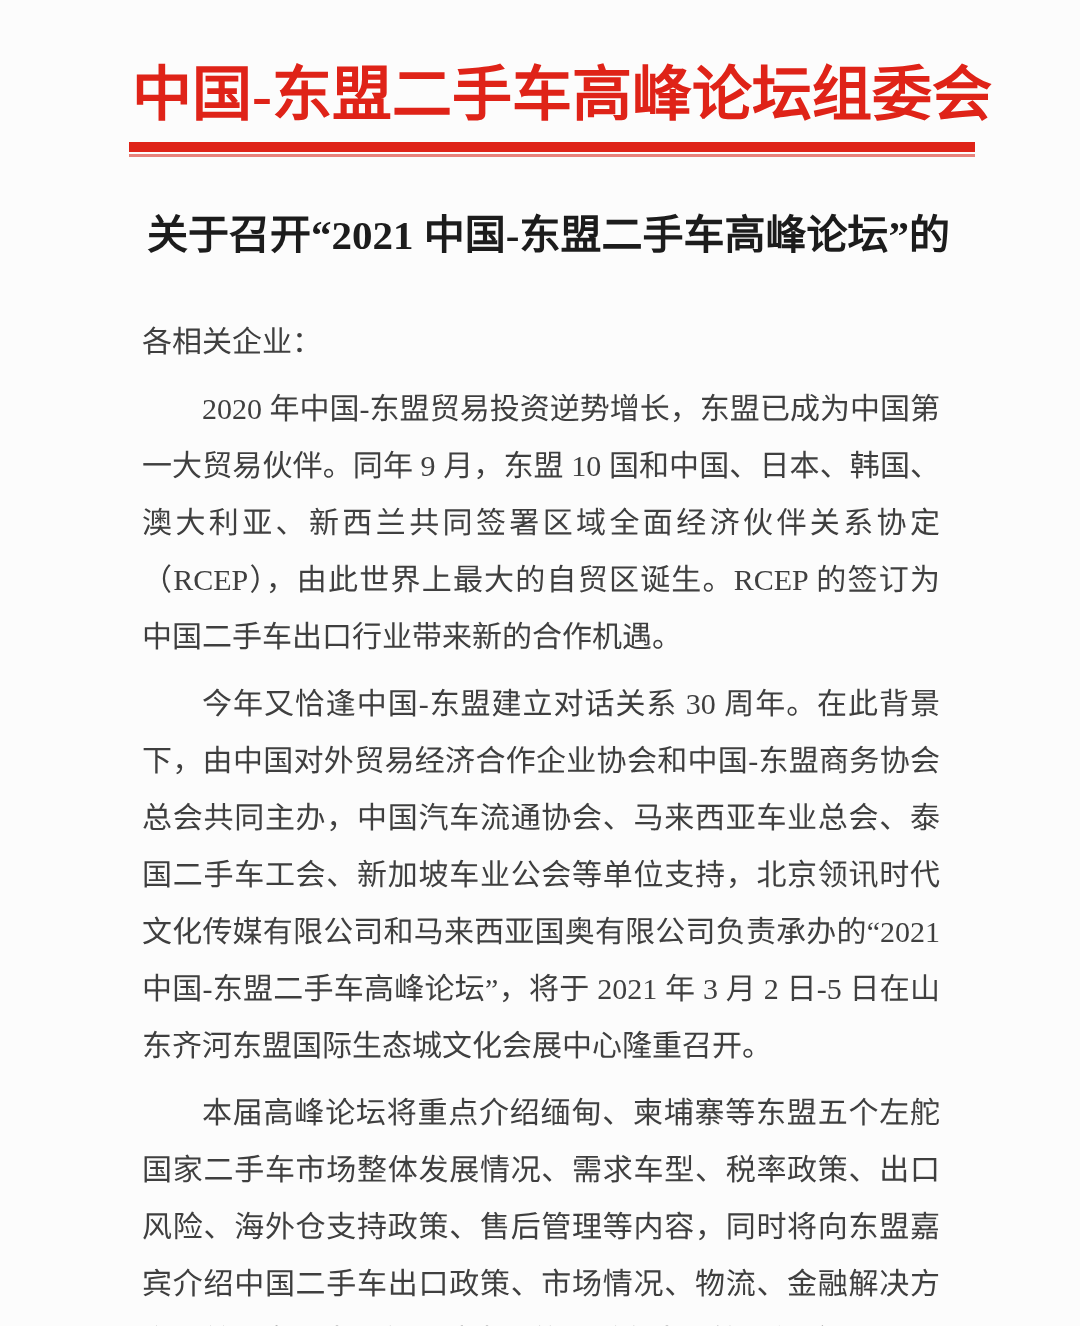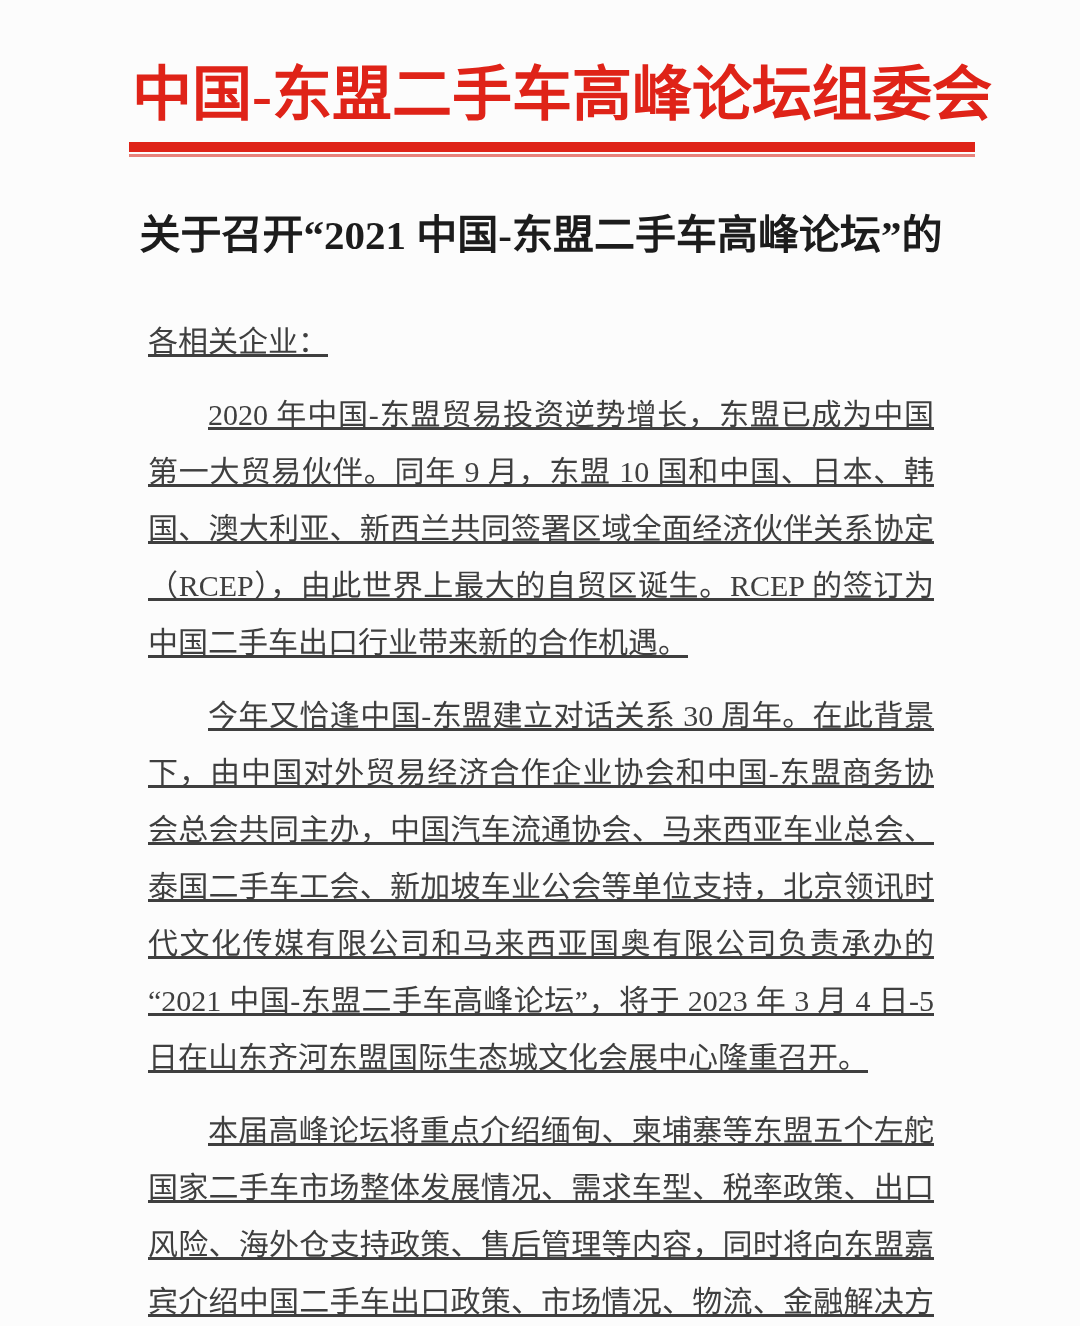--- a/index.html
+++ b/index.html
@@ -46,38 +46,37 @@
     margin-top: 2px;
     background: #e8827b;
   }
   
   .notice-title {
     margin: 48px 0 0 0;
     font-size: 41px;
     line-height: 60px;
     font-weight: 700;
     color: #1c1c1c;
-    text-align: center;
+    text-align: right;
   }
   .notice-title .t-line {
     display: block;
   }
   
   .body-text {
     margin-top: 48px;
     font-size: 30px;
     line-height: 57px;
     color: #3f3f3f;
     text-align: justify;
     text-justify: inter-character;
   }
   .body-text p {
-    margin: 16px;
+    margin: 10px;
     padding: 0;
-    text-decoration: underline;
   }
   .body-text p.para {
     text-indent: 2em;
   }
 </style>
 </head>
 <body>
 
 <div class="page">
 
@@ -88,17 +87,17 @@
     <div class="rule-thin"></div>
   </div>
 
   <h1 class="notice-title">
     <span class="t-line">关于召开“2021 中国-东盟二手车高峰论坛”的</span>
   </h1>
 
   <div class="body-text">
     <p class="salutation">各相关企业：</p>
     <p class="para">2020 年中国-东盟贸易投资逆势增长，东盟已成为中国第一大贸易伙伴。同年 9 月，东盟 10 国和中国、日本、韩国、澳大利亚、新西兰共同签署区域全面经济伙伴关系协定（RCEP），由此世界上最大的自贸区诞生。RCEP 的签订为中国二手车出口行业带来新的合作机遇。</p>
-    <p class="para">今年又恰逢中国-东盟建立对话关系 30 周年。在此背景下，由中国对外贸易经济合作企业协会和中国-东盟商务协会总会共同主办，中国汽车流通协会、马来西亚车业总会、泰国二手车工会、新加坡车业公会等单位支持，北京领讯时代文化传媒有限公司和马来西亚国奥有限公司负责承办的“2021 中国-东盟二手车高峰论坛”，将于 2023 年 3 月 4 日-5 日在山东齐河东盟国际生态城文化会展中心隆重召开。</p>
+    <p class="para">今年又恰逢中国-东盟建立对话关系 30 周年。在此背景下，由中国对外贸易经济合作企业协会和中国-东盟商务协会总会共同主办，中国汽车流通协会、马来西亚车业总会、泰国二手车工会、新加坡车业公会等单位支持，北京领讯时代文化传媒有限公司和马来西亚国奥有限公司负责承办的“2021 中国-东盟二手车高峰论坛”，将于 2021 年 3 月 2 日-5 日在山东齐河东盟国际生态城文化会展中心隆重召开。</p>
     <p class="para">本届高峰论坛将重点介绍缅甸、柬埔寨等东盟五个左舵国家二手车市场整体发展情况、需求车型、税率政策、出口风险、海外仓支持政策、售后管理等内容，同时将向东盟嘉宾介绍中国二手车出口政策、市场情况、物流、金融解决方案；并分享日本、新加坡先进的二手车出口管理经验。</p>
   </div>
 
 </div>
 
 </body></html>

